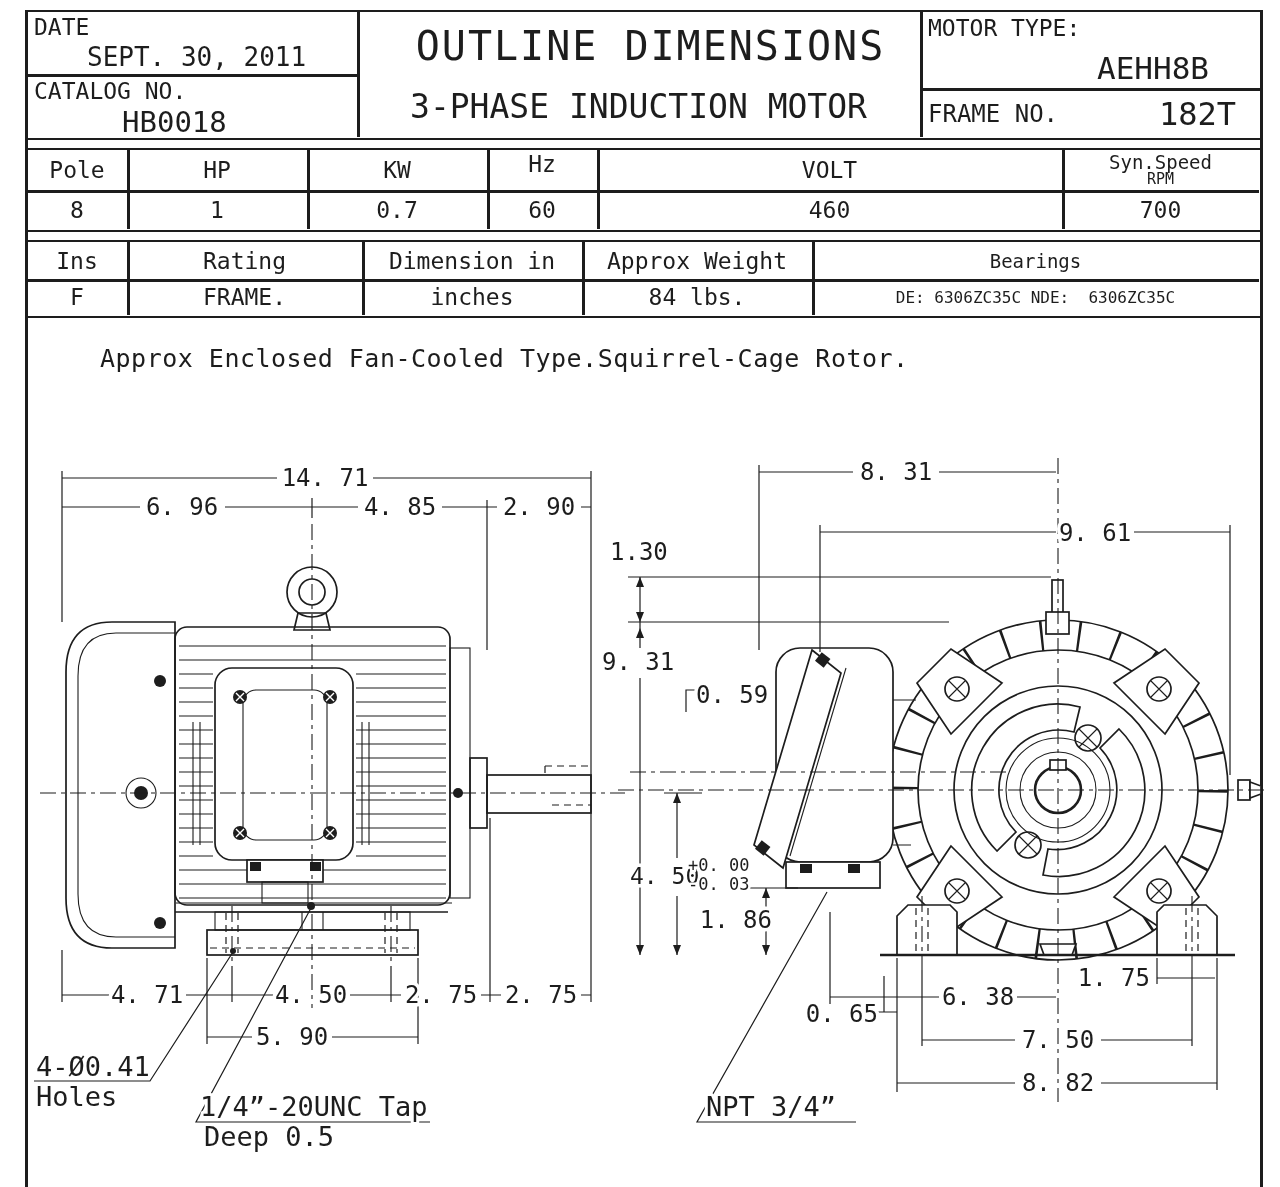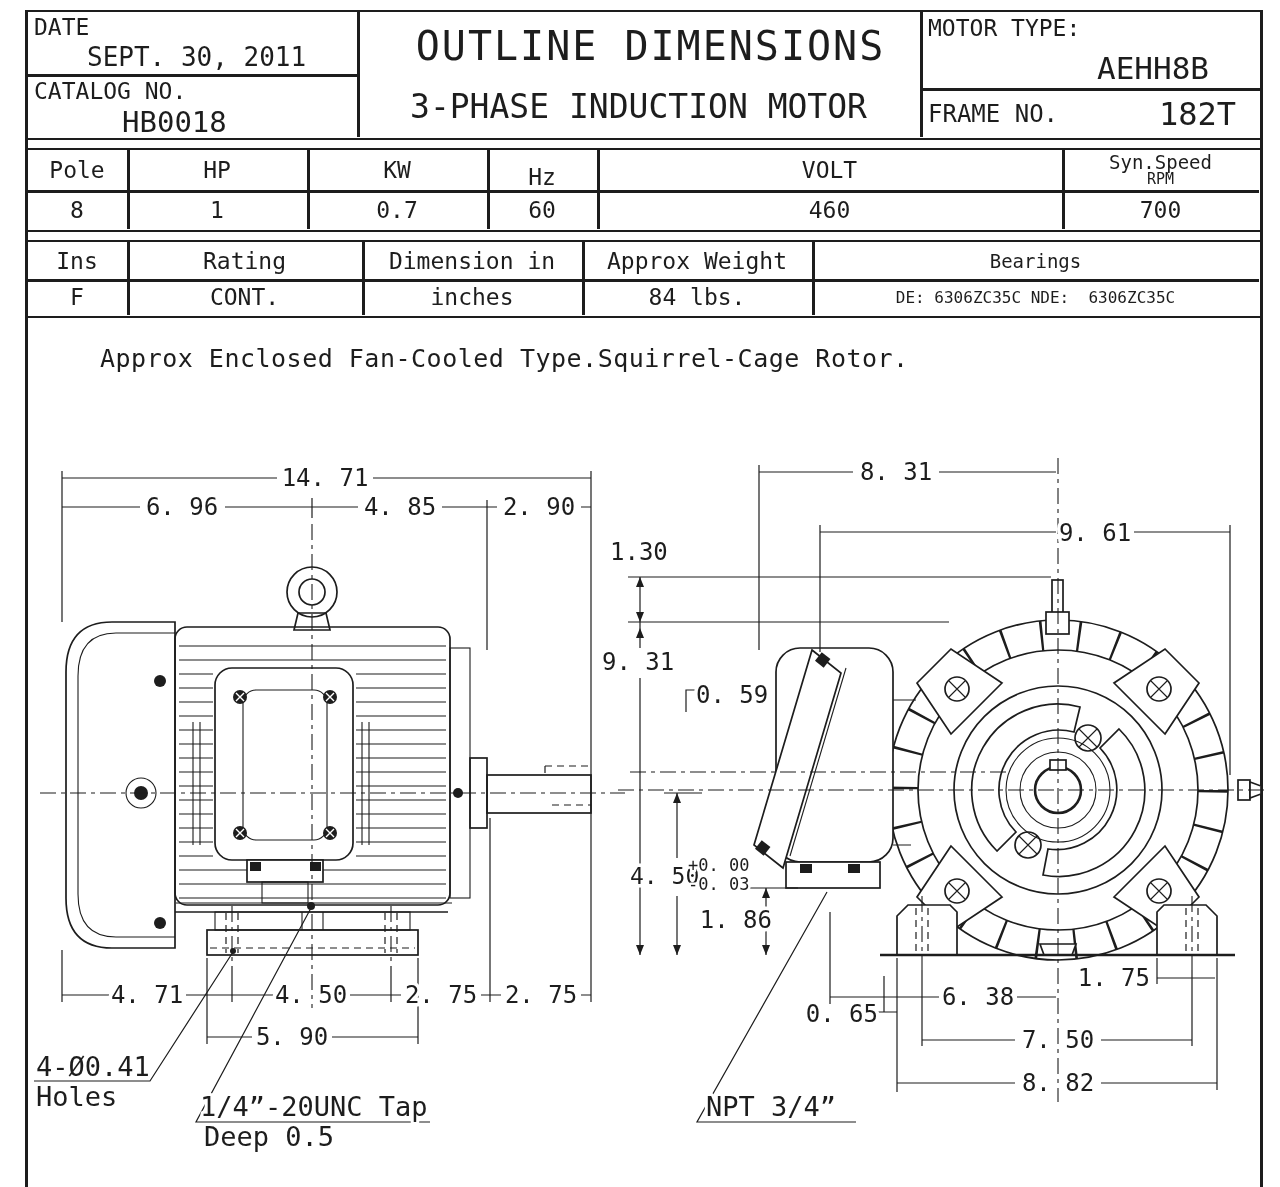--- a/index.html
+++ b/index.html
@@ -59,21 +59,21 @@
     <div class="hline" style="left:0;top:40px;width:1232px;"></div>
     <div class="vline" style="left:100px;top:0;height:79px;"></div>
     <div class="vline" style="left:280px;top:0;height:79px;"></div>
     <div class="vline" style="left:460px;top:0;height:79px;"></div>
     <div class="vline" style="left:570px;top:0;height:79px;"></div>
     <div class="vline" style="left:1035px;top:0;height:79px;"></div>
 
     <div class="cell" style="left:0;top:0;width:100px;height:40px;font-size:23px;">Pole</div>
     <div class="cell" style="left:100px;top:0;width:180px;height:40px;font-size:23px;">HP</div>
     <div class="cell" style="left:280px;top:0;width:180px;height:40px;font-size:23px;">KW</div>
-    <div class="cell" style="left:460px;top:0;width:110px;height:28px;font-size:23px;margin-top:13px;">Hz</div>
+    <div class="cell" style="left:460px;top:0;width:110px;height:28px;font-size:23px;">Hz</div>
     <div class="cell" style="left:570px;top:0;width:465px;height:40px;font-size:23px;">VOLT</div>
     <div class="cell" style="left:1035px;top:0;width:197px;height:40px;">
       <div>
         <div style="font-size:19px;line-height:19px;">Syn.Speed</div>
         <div style="font-size:15px;line-height:15px;">RPM</div>
       </div>
     </div>
 
     <div class="cell" style="left:0;top:40px;width:100px;height:39px;font-size:23px;">8</div>
     <div class="cell" style="left:100px;top:40px;width:180px;height:39px;font-size:23px;">1</div>
@@ -90,21 +90,21 @@
     <div class="vline" style="left:555px;top:0;height:73px;"></div>
     <div class="vline" style="left:785px;top:0;height:73px;"></div>
 
     <div class="cell" style="left:0;top:0;width:100px;height:37px;font-size:23px;">Ins</div>
     <div class="cell" style="left:335px;top:0;width:220px;height:37px;font-size:23px;">Dimension in</div>
     <div class="cell" style="left:100px;top:0;width:235px;height:37px;font-size:23px;">Rating</div>
     <div class="cell" style="left:555px;top:0;width:230px;height:37px;font-size:23px;">Approx Weight</div>
     <div class="cell" style="left:785px;top:0;width:447px;height:37px;font-size:19px;">Bearings</div>
 
     <div class="cell" style="left:0;top:37px;width:100px;height:36px;font-size:23px;">F</div>
-    <div class="cell" style="left:100px;top:37px;width:235px;height:36px;font-size:23px;">CONT.</div>
+    <div class="cell" style="left:100px;top:37px;width:235px;height:36px;font-size:23px;">FRAME.</div>
     <div class="cell" style="left:335px;top:37px;width:220px;height:36px;font-size:23px;">inches</div>
     <div class="cell" style="left:555px;top:37px;width:230px;height:36px;font-size:23px;">84 lbs.</div>
     <div class="cell pre" style="left:785px;top:37px;width:447px;height:36px;font-size:16px;">DE: 6306ZC35C NDE:  6306ZC35C</div>
   </div>
 
   <div class="lbl" style="left:100px;top:344px;font-size:25px;letter-spacing:0.5px;">Approx Enclosed Fan-Cooled Type.Squirrel-Cage Rotor.</div>
 
   <svg width="1280" height="1187" viewBox="0 0 1280 1187">
 
     <g>

